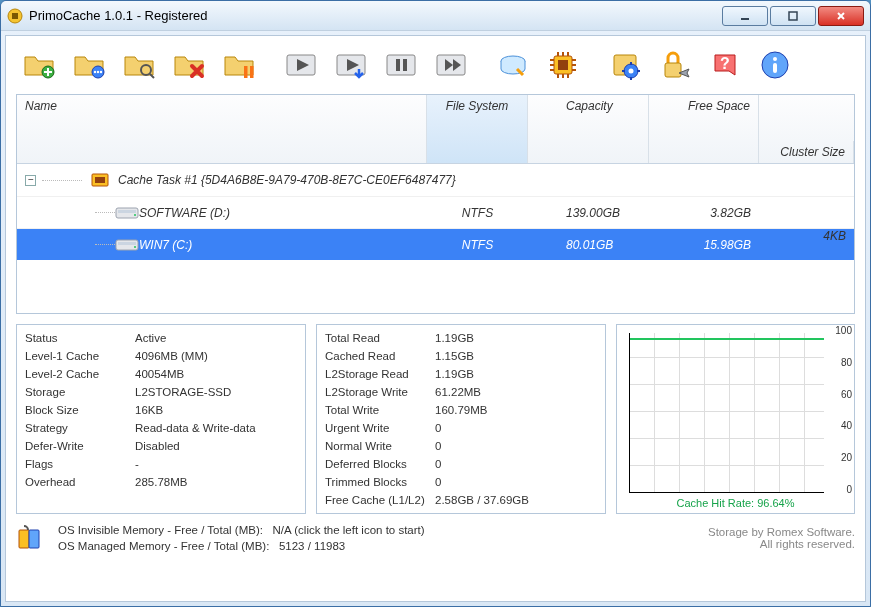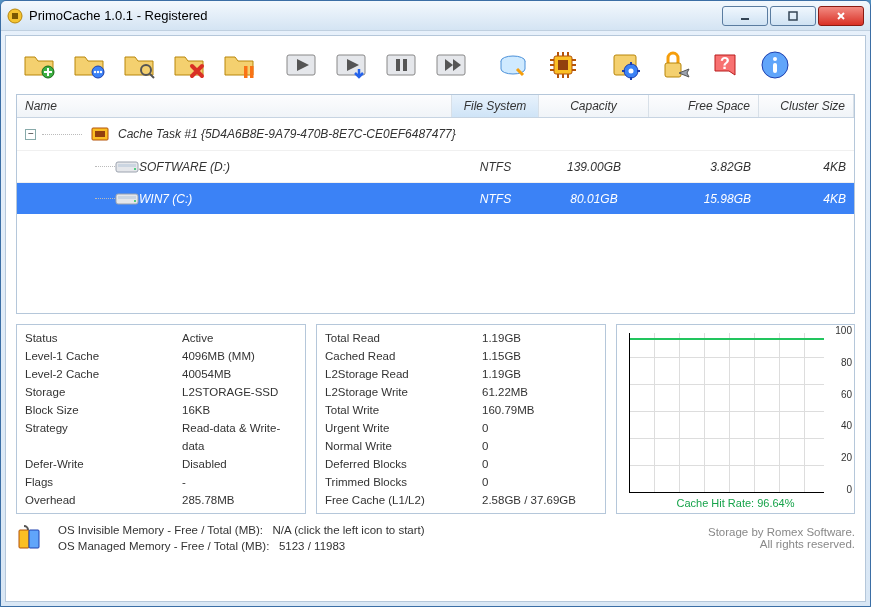--- a/index.html
+++ b/index.html
@@ -48,44 +48,44 @@
   .tbtn { width: 46px; height: 42px; display:flex; align-items:center; justify-content:center;
           border-radius:3px; cursor:pointer; }
   .tbtn svg { width: 36px; height: 36px; }
   .tsep { width: 8px; }
 
   
   .list { border: 1px solid #b5c7da; height: 220px; display:flex; flex-direction:column;font-style:italic; }
   .lhdr { display:flex; background: linear-gradient(#fdfdfe,#f0f4f8); border-bottom:1px solid #c7d4e2; font-size:12px; }
   .lhdr > div { padding: 4px 8px; border-right:1px solid #d8e0e8; }
   .col-name { flex:1; }
-  .col-fs { width: 87px; text-align:center; }
-  .col-cap { width: 110px; text-align:center; }
+  .col-fs { width: 101px; text-align:center; }
+  .col-cap { width: 91px; text-align:left;margin-left:30px; }
   .col-free { width: 110px; text-align:right; }
-  .col-clus { width: 95px; text-align:right; }
+  .col-clus { width: 95px; text-align:right;margin-top:46px; }
   .col-fs.sorted { background: linear-gradient(#e8f2fc,#cfe4f7); }
 
   .lbody { flex:1; overflow:auto; background:#fff; }
   .task-row, .vol-row { display:flex; align-items:center; height:32px; font-size:12px; }
   .task-row { padding-left: 8px; gap:6px; }
   .task-row .exp { width:11px; height:11px; border:1px solid #8aa; display:flex;align-items:center;justify-content:center;font-size:10px;line-height:10px;background:#fff; cursor:pointer;}
   .vol-row { padding-left: 70px; border-top:1px solid #f0f0f0; }
   .vol-row.selected { background:#3b82f6; color:#fff; }
   .vol-row > div { padding: 0 8px; }
   .vol-row .vname { flex:1; display:flex; align-items:center; }
   .diskicon { width:24px; height:16px; }
 
   
   .panels { display:flex; gap:10px; margin-top:10px; }
   .panel { border:1px solid #b5c7da; padding:4px 8px; font-size:11.5px; }
   .panel.p1, .panel.p2 { width: 290px; }
   .panel.p3 { flex:1; position:relative; display:flex; flex-direction:column;justify-content:space-between; }
   .kv { display:flex; line-height:18px; }
   .kv .k { width: 110px; }
-  .kv .v { flex:1;margin-left:47px; }
+  .kv .v { flex:1; }
   .chart-area { flex:1; position:relative; margin:4px 22px 2px 4px; border-left:1px solid #000; border-bottom:1px solid #000; background:
     repeating-linear-gradient(to right, transparent, transparent 24px, #ddd 24px, #ddd 25px),
     repeating-linear-gradient(to top, transparent, transparent 26px, #ddd 26px, #ddd 27px);
   }
   .chart-line { position:absolute; left:0; right:0; top:4%; height:2px; background:#22c55e; }
   .ylabels { position:absolute; right:2px; top:0; bottom:18px; width:20px; font-size:10px;
              display:flex; flex-direction:column; justify-content:space-between; align-items:flex-end; }
   .hitrate { text-align:center; font-size:11px; color:#16a34a; padding-top:2px;}
 
   

